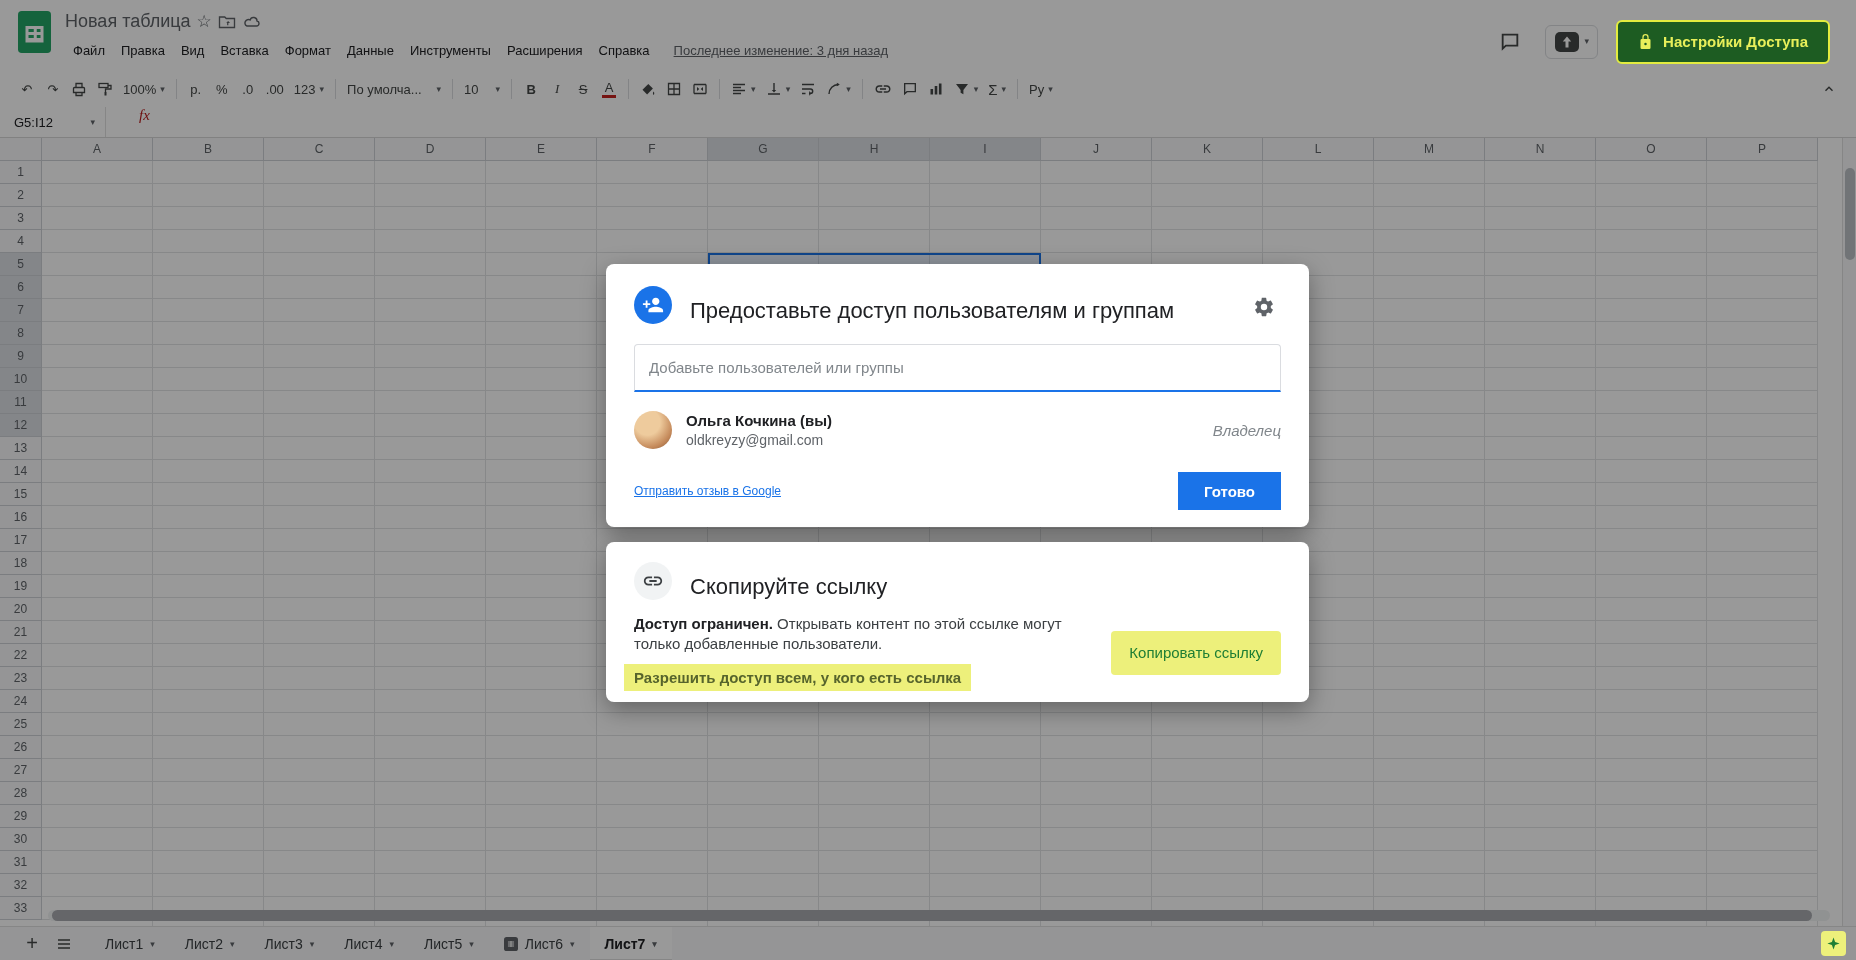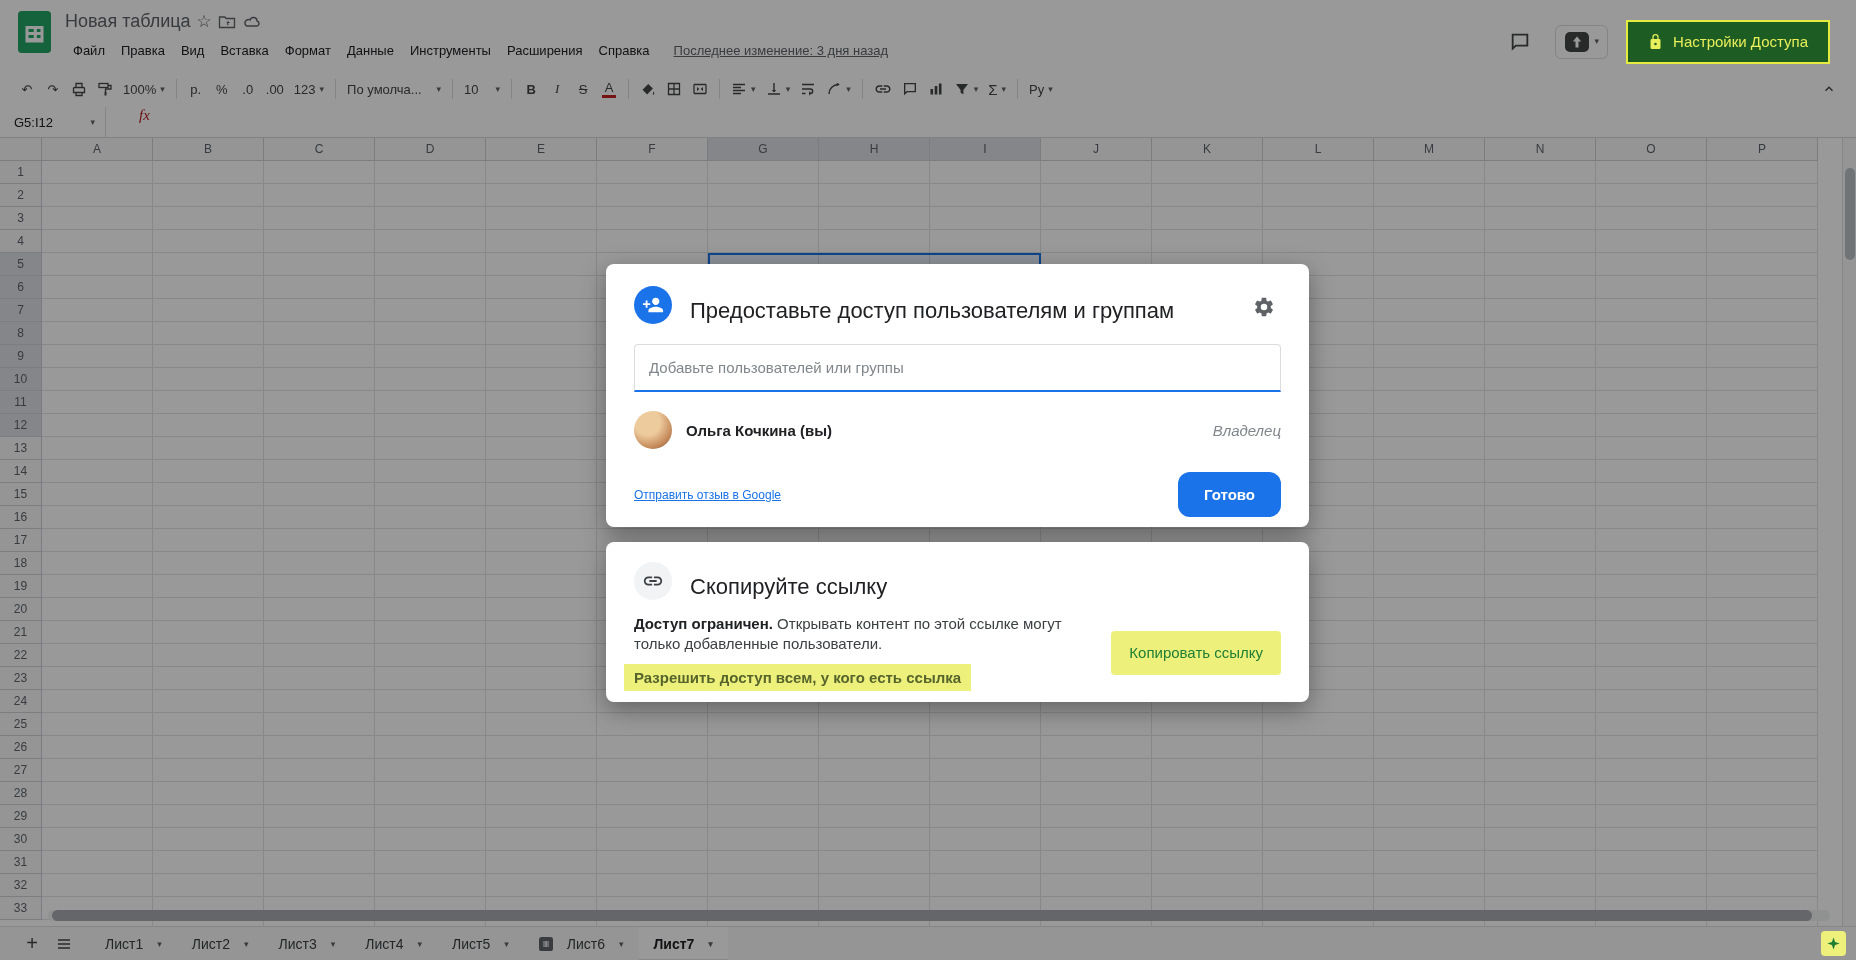--- a/index.html
+++ b/index.html
@@ -13,21 +13,21 @@
   .title-block{flex:1;min-width:0}
   .title-row{display:flex;align-items:center;gap:6px;height:30px}
   .doc-title{font-size:18px;color:#5f6368}
   .t-icon{color:#5f6368;font-size:17px;line-height:1;display:flex;align-items:center}
   .menu-row{display:flex;align-items:center;height:28px}
   .menu-item{font-size:13px;color:#202124;padding:3px 8px;border-radius:4px;cursor:default}
   .last-edit{font-size:13px;color:#5f6368;text-decoration:underline;margin-left:16px}
   .topbar-right{display:flex;align-items:center;gap:18px;margin-top:6px}
   .icon-btn{display:flex;align-items:center;justify-content:center;width:34px;height:34px;border-radius:50%}
   .present-btn{display:flex;align-items:center;gap:5px;border:1px solid #dadce0;border-radius:6px;padding:5px 8px;background:#fff}
-  .share-btn{position:relative;z-index:60;display:flex;align-items:center;gap:10px;background:#1d5c22;border:2px solid #e3ec3f;color:#e8ef5a;font-size:15px;font-weight:normal;padding:0 20px;height:44px;border-radius:0;cursor:pointer}
+  .share-btn{position:relative;z-index:60;display:flex;align-items:center;gap:10px;background:#1d5c22;border:2px solid #e3ec3f;color:#e8ef5a;font-size:15px;font-weight:bold;padding:0 20px;height:44px;border-radius:6px;cursor:pointer}
   .caret{font-size:9px;color:#5f6368;line-height:1}
 
   
   .toolbar{height:36px;display:flex;align-items:center;padding:0 14px}
   .tbtn{height:26px;min-width:26px;padding:0 5px;display:inline-flex;align-items:center;justify-content:center;gap:4px;color:#444746;font-size:13px;border-radius:4px;cursor:default;white-space:nowrap}
   .tsep{width:1px;height:20px;background:#dadce0;margin:0 6px;flex:none}
   .tb-b{font-weight:bold}
   .tb-i{font-style:italic;font-family:"Liberation Serif",serif}
   .tb-s{text-decoration:line-through}
   .acolor{display:inline-flex;flex-direction:column;align-items:center;line-height:1}
@@ -55,21 +55,21 @@
   .selection{position:absolute;border:2px solid #1a73e8;background:rgba(26,115,232,.10)}
   .vscroll{position:absolute;top:0;right:0;width:14px;bottom:0;background:#f8f9fa;border-left:1px solid #e0e0e0}
   .vthumb{position:absolute;top:30px;left:2px;width:10px;height:92px;background:#bdc1c6;border-radius:5px}
   .hscroll{position:absolute;left:48px;right:26px;bottom:5px;height:11px;background:#f1f3f4;border-radius:6px}
   .hthumb{position:absolute;left:4px;top:0;height:11px;width:calc(100% - 22px);background:#a8abaf;border-radius:6px}
 
   
   .bottombar{height:34px;display:flex;align-items:center;background:#f8f9fa;border-top:1px solid #e0e0e0;padding-left:16px;position:relative}
   .bb-btn{width:32px;height:32px;display:flex;align-items:center;justify-content:center;color:#444746;font-size:20px}
   .sheet-tabs{display:flex;height:100%;margin-left:10px}
-  .tab{display:flex;align-items:center;gap:14px;padding:0 15px;font-size:14px;color:#3c4043}
+  .tab{display:flex;align-items:center;gap:7px;padding:0 15px;font-size:14px;color:#3c4043}
   .tab.active{background:#ffffff;font-weight:bold;color:#202124;box-shadow:0 -1px 0 #e0e0e0 inset}
   .tcaret{font-size:9px;color:#5f6368}
   .explore-btn{position:absolute;right:10px;top:4px;width:25px;height:25px;background:#edf07b;border-radius:4px;z-index:60;display:flex;align-items:center;justify-content:center;cursor:pointer}
 
   
   .overlay{position:absolute;inset:0;background:rgba(0,0,0,.40);z-index:50}
   .card{position:absolute;left:606px;width:703px;background:#fff;border-radius:8px;box-shadow:0 8px 24px rgba(0,0,0,.35);z-index:60}
   .card1{top:264px;height:263px;padding:22px 28px 0}
   .card2{top:542px;height:160px;padding:20px 28px 0}
   .dlg-head{display:flex;align-items:flex-end;gap:18px}
@@ -80,21 +80,21 @@
   .share-input{display:block;margin-top:20px;width:100%;height:48px;border:1px solid #dadce0;border-bottom:2px solid #1a73e8;border-radius:4px 4px 0 0;padding:0 14px;font-size:15px;color:#202124;font-family:"Liberation Sans",sans-serif;outline:none}
   .share-input::placeholder{color:#80868b}
   .user-row{display:flex;align-items:center;margin-top:16px;gap:14px;height:44px}
   .avatar{flex:none;width:38px;height:38px;border-radius:50%;background:radial-gradient(circle at 35% 30%,#eecb9d 0 35%,#c4895a 70%,#7d5232 100%)}
   .user-info{flex:1}
   .user-name{font-size:15px;font-weight:bold;color:#202124}
   .user-email{font-size:14px;color:#5f6368;margin-top:3px}
   .user-role{font-size:15px;font-style:italic;color:#80868b}
   .dlg-footer{display:flex;align-items:center;justify-content:space-between;margin-top:20px}
   .feedback{font-size:12px;color:#1a73e8;text-decoration:underline}
-  .done-btn{background:#1a73e8;color:#fff;font-size:15px;font-weight:bold;padding:0 26px;height:45px;border-radius:12px;border:none;cursor:pointer;font-family:"Liberation Sans",sans-serif}
+  .done-btn{background:#1a73e8;color:#fff;font-size:15px;font-weight:bold;padding:0 26px;height:38px;border-radius:0;border:none;cursor:pointer;font-family:"Liberation Sans",sans-serif}
   .card2-body{display:flex;justify-content:space-between;margin-top:14px}
   .access-col{width:548px}
   .access-text{font-size:15px;color:#3c4043;line-height:20px}
   .access-text b{color:#202124}
   .allow-link{display:inline-block;margin-top:10px;margin-left:-10px;background:#edf07b;color:#56642c;font-size:15px;font-weight:bold;padding:5px 10px;cursor:pointer}
   .copy-btn{align-self:center;background:#edf07b;color:#1e7e34;font-size:15px;font-weight:normal;height:44px;padding:0 18px;border-radius:4px;border:none;cursor:pointer;font-family:"Liberation Sans",sans-serif;white-space:nowrap}
 </style>
 </head>
 <body>
 
@@ -431,20 +431,21 @@
         <svg width="22" height="22" viewBox="0 0 24 24">
             <path fill="#5f6368" d="M19.4 13c.04-.32.06-.66.06-1s-.02-.68-.07-1l2.1-1.65c.19-.15.24-.42.12-.64l-2-3.46c-.12-.22-.39-.3-.61-.22l-2.49 1c-.52-.4-1.08-.73-1.69-.98l-.38-2.65A.49.49 0 0 0 14 2h-4c-.25 0-.46.18-.49.42l-.38 2.65c-.61.25-1.17.59-1.69.98l-2.49-1c-.23-.09-.49 0-.61.22l-2 3.46c-.13.22-.07.49.12.64L4.57 11c-.05.32-.07.66-.07 1s.02.68.07 1l-2.11 1.65c-.19.15-.24.42-.12.64l2 3.46c.12.22.39.3.61.22l2.49-1c.52.4 1.08.73 1.69.98l.38 2.65c.03.24.24.42.49.42h4c.25 0 .46-.18.49-.42l.38-2.65c.61-.25 1.17-.59 1.69-.98l2.49 1c.23.09.49 0 .61-.22l2-3.46c.12-.22.07-.49-.12-.64L19.4 13zM12 15.5A3.5 3.5 0 1 1 12 8.5a3.5 3.5 0 0 1 0 7z"></path>
           </svg>
       </span>
     </div>
     <input class="share-input" type="text" placeholder="Добавьте пользователей или группы" style="">
     <div class="user-row">
       <span class="avatar"></span>
       <span class="user-info">
         <div class="user-name">Ольга Кочкина (вы)</div>
+        <div class="user-email">oldkreyzy@gmail.com</div>
       </span>
       <span class="user-role">Владелец</span>
     </div>
     <div class="dlg-footer">
       <a class="feedback" href="#">Отправить отзыв в Google</a>
       <button class="done-btn">Готово</button>
     </div>
   </div>
 
   <div class="card card2">

